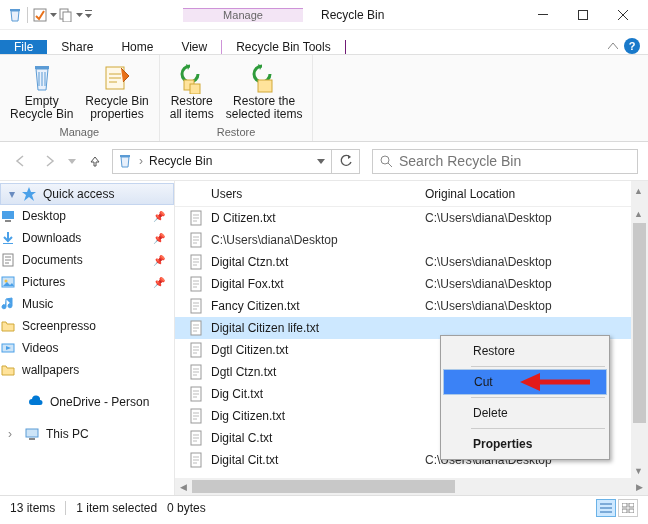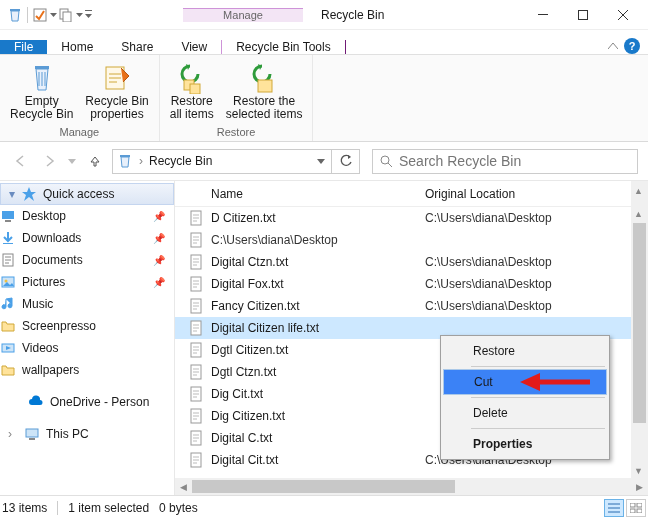--- a/index.html
+++ b/index.html
@@ -47,21 +47,21 @@
 .row.sel{background:#cde8ff}
 .row .fic{width:16px;margin-right:6px}
 .row .fname{width:214px}
 .row .floc{color:#333}
 .vscroll{position:absolute;right:0;top:0;width:17px;height:100%;background:#f0f0f0}
 .vscroll .thumb{position:absolute;left:2px;width:13px;background:#c8c8c8}
 .hscroll{height:17px;background:#f0f0f0;display:flex;align-items:center}
 .hscroll .lt,.hscroll .rt{width:17px;text-align:center;color:#888;font-size:9px}
 .hscroll .track{flex:1;position:relative;height:100%}
 .hscroll .thumb{position:absolute;top:2px;height:13px;background:#c8c8c8}
-.status{height:24px;border-top:1px solid #e0e0e0;display:flex;align-items:center;padding:0 2px;gap:10px;font-size:12px;color:#2b4f87}
+.status{height:24px;border-top:1px solid #e0e0e0;display:flex;align-items:center;padding:0 10px;gap:10px;font-size:12px;color:#2b4f87}
 .status .sep{width:1px;height:14px;background:#ccc}
 .status .icons{margin-left:auto;display:flex;gap:2px}
 .status .vicon{width:20px;height:18px;border:1px solid #ccc;display:flex;align-items:center;justify-content:center}
 .status .vicon.active{background:#cde8ff;border-color:#6ab2e7}
 .ctx{position:absolute;background:#f2f2f2;border:1px solid #a0a0a0;box-shadow:2px 2px 4px rgba(0,0,0,.3);width:170px;z-index:10;padding:2px}
 .ctx .mi{height:26px;display:flex;align-items:center;padding-left:30px;font-size:12px}
 .ctx .mi.hover{background:#3b82f6;border:1px solid #aac8e8}
 .ctx .msep{height:1px;background:#ccc;margin:2px 2px 2px 28px}
 .ctx .mi.bold{font-weight:bold}
 .arrow{position:absolute;z-index:11}
@@ -126,22 +126,22 @@
     <div>
         <svg width="10" height="10">
           <path d="M0 0 L10 10 M10 0 L0 10" stroke="#333"></path>
         </svg>
       </div>
   </div>
 </div>
 
 <div class="tabs">
   <div class="tab file">File</div>
+  <div class="tab">Share</div>
   <div class="tab">Home</div>
-  <div class="tab">Share</div>
   <div class="tab">View</div>
   <div class="tab tool">Recycle Bin Tools</div>
   <div class="right">
     <div>
         <svg width="10" height="6">
           <path d="M0 6 L5 0 L10 6" fill="none" stroke="#888"></path>
         </svg>
       </div>
     <div class="help">?</div>
   </div>
@@ -336,21 +336,21 @@
       <span style="color:#888;width:10px">›</span>
       <svg width="16" height="16">
           <rect x="2" y="3" width="12" height="8" fill="#cde4f7" stroke="#5b9bd5"></rect>
           <rect x="5" y="12" width="6" height="2" fill="#888"></rect>
         </svg>
       <span>This PC</span>
     </div>
   </div>
   <div class="content">
     <div class="cols">
-      <div class="c1">Name</div>
+      <div class="c1">Users</div>
       <div class="c2">Original Location</div>
     </div>
     <div class="rows" id="rows">
       <div class="row">
           <span class="fic">
             <svg width="14" height="16">
               <rect x="2" y="1" width="10" height="14" fill="#fff" stroke="#999"></rect>
               <path d="M4 5 h6 M4 8 h6 M4 11 h4" stroke="#bbb"></path>
             </svg>
           </span>

